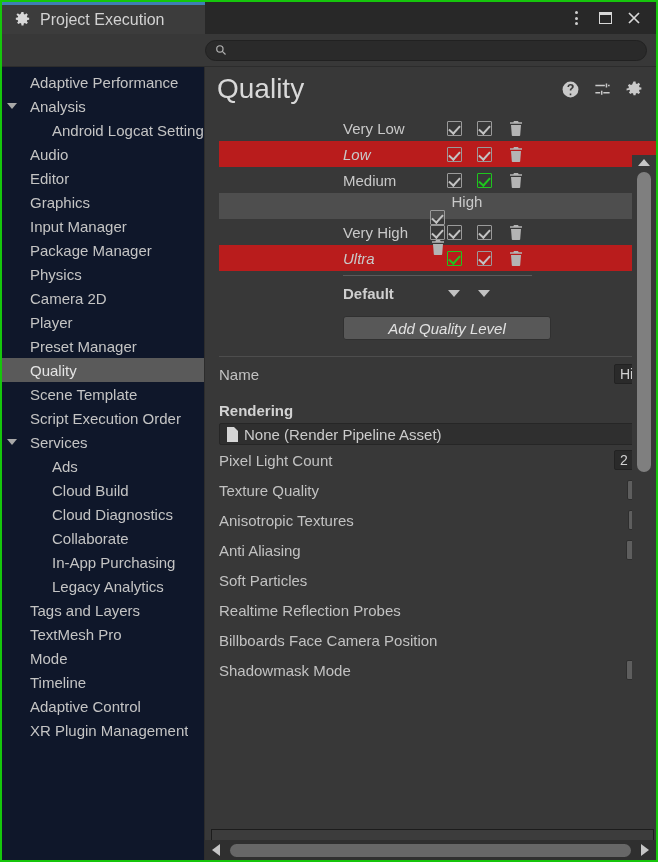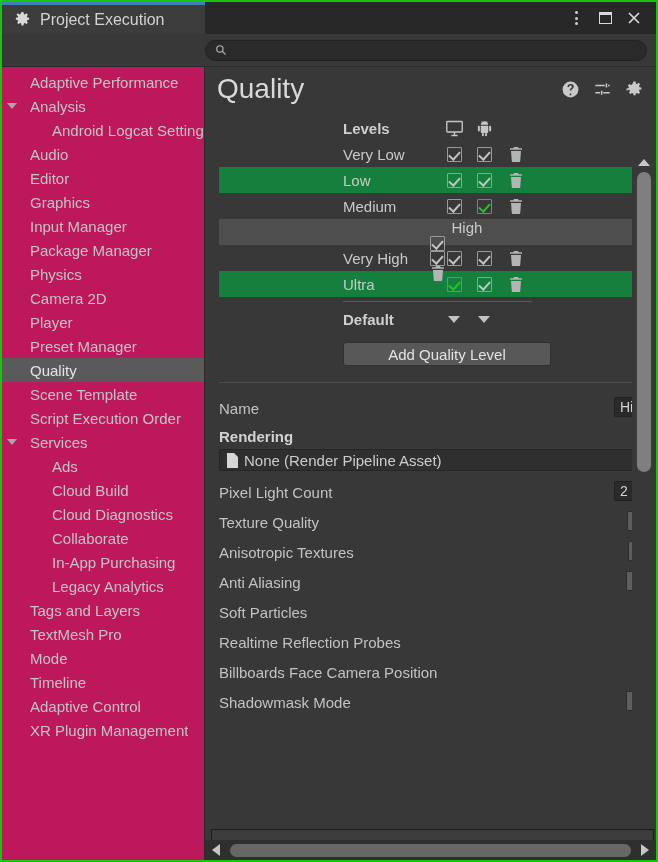--- a/index.html
+++ b/index.html
@@ -67,21 +67,21 @@
     flex: 1; background: transparent; border: 0; outline: 0;
     color: #c4c4c4; font-family: inherit; font-size: 12px;
   }
 
   
   #body { flex: 1; display: flex; min-height: 0; }
 
   
   #sidebar {
     width: 203px; flex: none;
-    background: #be185d;
+    background: #0f172a;
     border-top: 1px solid #2c2c2c;
     border-right: 1px solid #2c2c2c;
     overflow: hidden;
     padding-top: 3px;
   }
   .tree-item {
     height: 24px;
     display: flex; align-items: center;
     color: #c4c4c4; font-size: 15px;
     white-space: nowrap; overflow: hidden;
@@ -124,21 +124,21 @@
     padding-left: 14px;
   }
 
   
   #levels { margin-top: 4px; }
   .lvl-row {
     height: 26px;
     display: flex; align-items: center;
     color: #c9c9c9; font-size: 15px;
   }
-  .lvl-row.alt { background: #15803d; }
+  .lvl-row.alt { background: #b91c1c; font-style: italic; }
   .lvl-row.selected { background: #4e4e4e; flex-direction: column; }
   .lvl-name { width: 220px; flex: none; padding-left: 124px; }
   .lvl-name.head { font-weight: bold; color: #cfcfcf; }
   .cbcell { width: 30px; flex: none; display: flex; justify-content: center; }
   .trashcell { width: 34px; flex: none; display: flex; justify-content: center; }
 
   .ucheck {
     width: 15px; height: 15px;
     border: 1px solid #9a9a9a; border-radius: 1px;
     position: relative;
@@ -161,29 +161,29 @@
     border-left: 6px solid transparent; border-right: 6px solid transparent;
     border-top: 7px solid #c2c2c2;
   }
 
   #addbtn-row { padding: 10px 0 10px 124px; }
   #addbtn {
     width: 208px; height: 24px;
     background: #585858;
     border: 1px solid #303030; border-radius: 3px;
     color: #e2e2e2; font-family: inherit; font-size: 15px;
-    display: flex; align-items: center; justify-content: center;
+    display: flex; align-items: center; justify-content: center; font-style: italic;
   }
 
   #divider { height: 1px; background: #4d4d4d; margin: 6px 20px 0 0; }
 
   
   .prop {
     height: 30px;
-    display: flex; align-items: flex-end;
+    display: flex; align-items: center;
     color: #c2c2c2; font-size: 15px;
     padding-right: 16px;
   }
   .prop .name { flex: 1; }
   .section-title {
     height: 32px; display: flex; align-items: flex-end;
     padding-bottom: 4px;
     color: #d2d2d2; font-size: 15px; font-weight: bold;
   }
 
@@ -434,41 +434,20 @@
           <svg class="hico" viewBox="0 0 24 24" fill="#c9c9c9">
             <path d="M12 8.4a3.6 3.6 0 100 7.2 3.6 3.6 0 000-7.2zm0 2a1.6 1.6 0 110 3.2 1.6 1.6 0 010-3.2z"></path>
             <path d="M10.7 2h2.6l.4 2.4 1.5.6 2-1.4 1.9 1.9-1.4 2 .6 1.5 2.4.4v2.6l-2.4.4-.6 1.5 1.4 2-1.9 1.9-2-1.4-1.5.6-.4 2.4h-2.6l-.4-2.4-1.5-.6-2 1.4-1.9-1.9 1.4-2-.6-1.5L2 13.3v-2.6l2.4-.4.6-1.5-1.4-2 1.9-1.9 2 1.4 1.5-.6z"></path>
           </svg>
         </div>
       </div>
 
       <div id="scrollarea">
 
         <div id="levels">
-          <div class="lvl-row">
-            <div class="lvl-name head">Levels</div>
-            <div class="cbcell">
-              <svg width="19" height="17" viewBox="0 0 24 22" fill="none" stroke="#c6c6c6" stroke-width="1.8">
-                <rect x="2" y="2" width="20" height="13.5" rx="1"></rect>
-                <path d="M12 15.5v4M8 20h8"></path>
-              </svg>
-            </div>
-            <div class="cbcell">
-              <svg width="19" height="18" viewBox="0 0 24 24" fill="#c6c6c6">
-                <path d="M7 9h10v8.2a1.3 1.3 0 01-1.3 1.3H8.3A1.3 1.3 0 017 17.2z"></path>
-                <rect x="3.2" y="9" width="2.6" height="7.6" rx="1.3"></rect>
-                <rect x="18.2" y="9" width="2.6" height="7.6" rx="1.3"></rect>
-                <rect x="8.6" y="18.6" width="2.6" height="4.4" rx="1.3"></rect>
-                <rect x="12.8" y="18.6" width="2.6" height="4.4" rx="1.3"></rect>
-                <path d="M7.2 7.8a4.8 4.8 0 019.6 0z"></path>
-                <path d="M8.4 3.2l1 1.7M15.6 3.2l-1 1.7" stroke="#c6c6c6" stroke-width="1.1"></path>
-              </svg>
-            </div>
-            <div class="trashcell"></div>
-          </div>
         <div class="lvl-row">
               <div class="lvl-name">Very Low</div>
               <div class="cbcell">
                 <span class="ucheck"></span>
               </div>
               <div class="cbcell">
                 <span class="ucheck"></span>
               </div>
               <div class="trashcell">
                 <svg class="trash" viewBox="0 0 14 15" fill="#b4b4b4">

